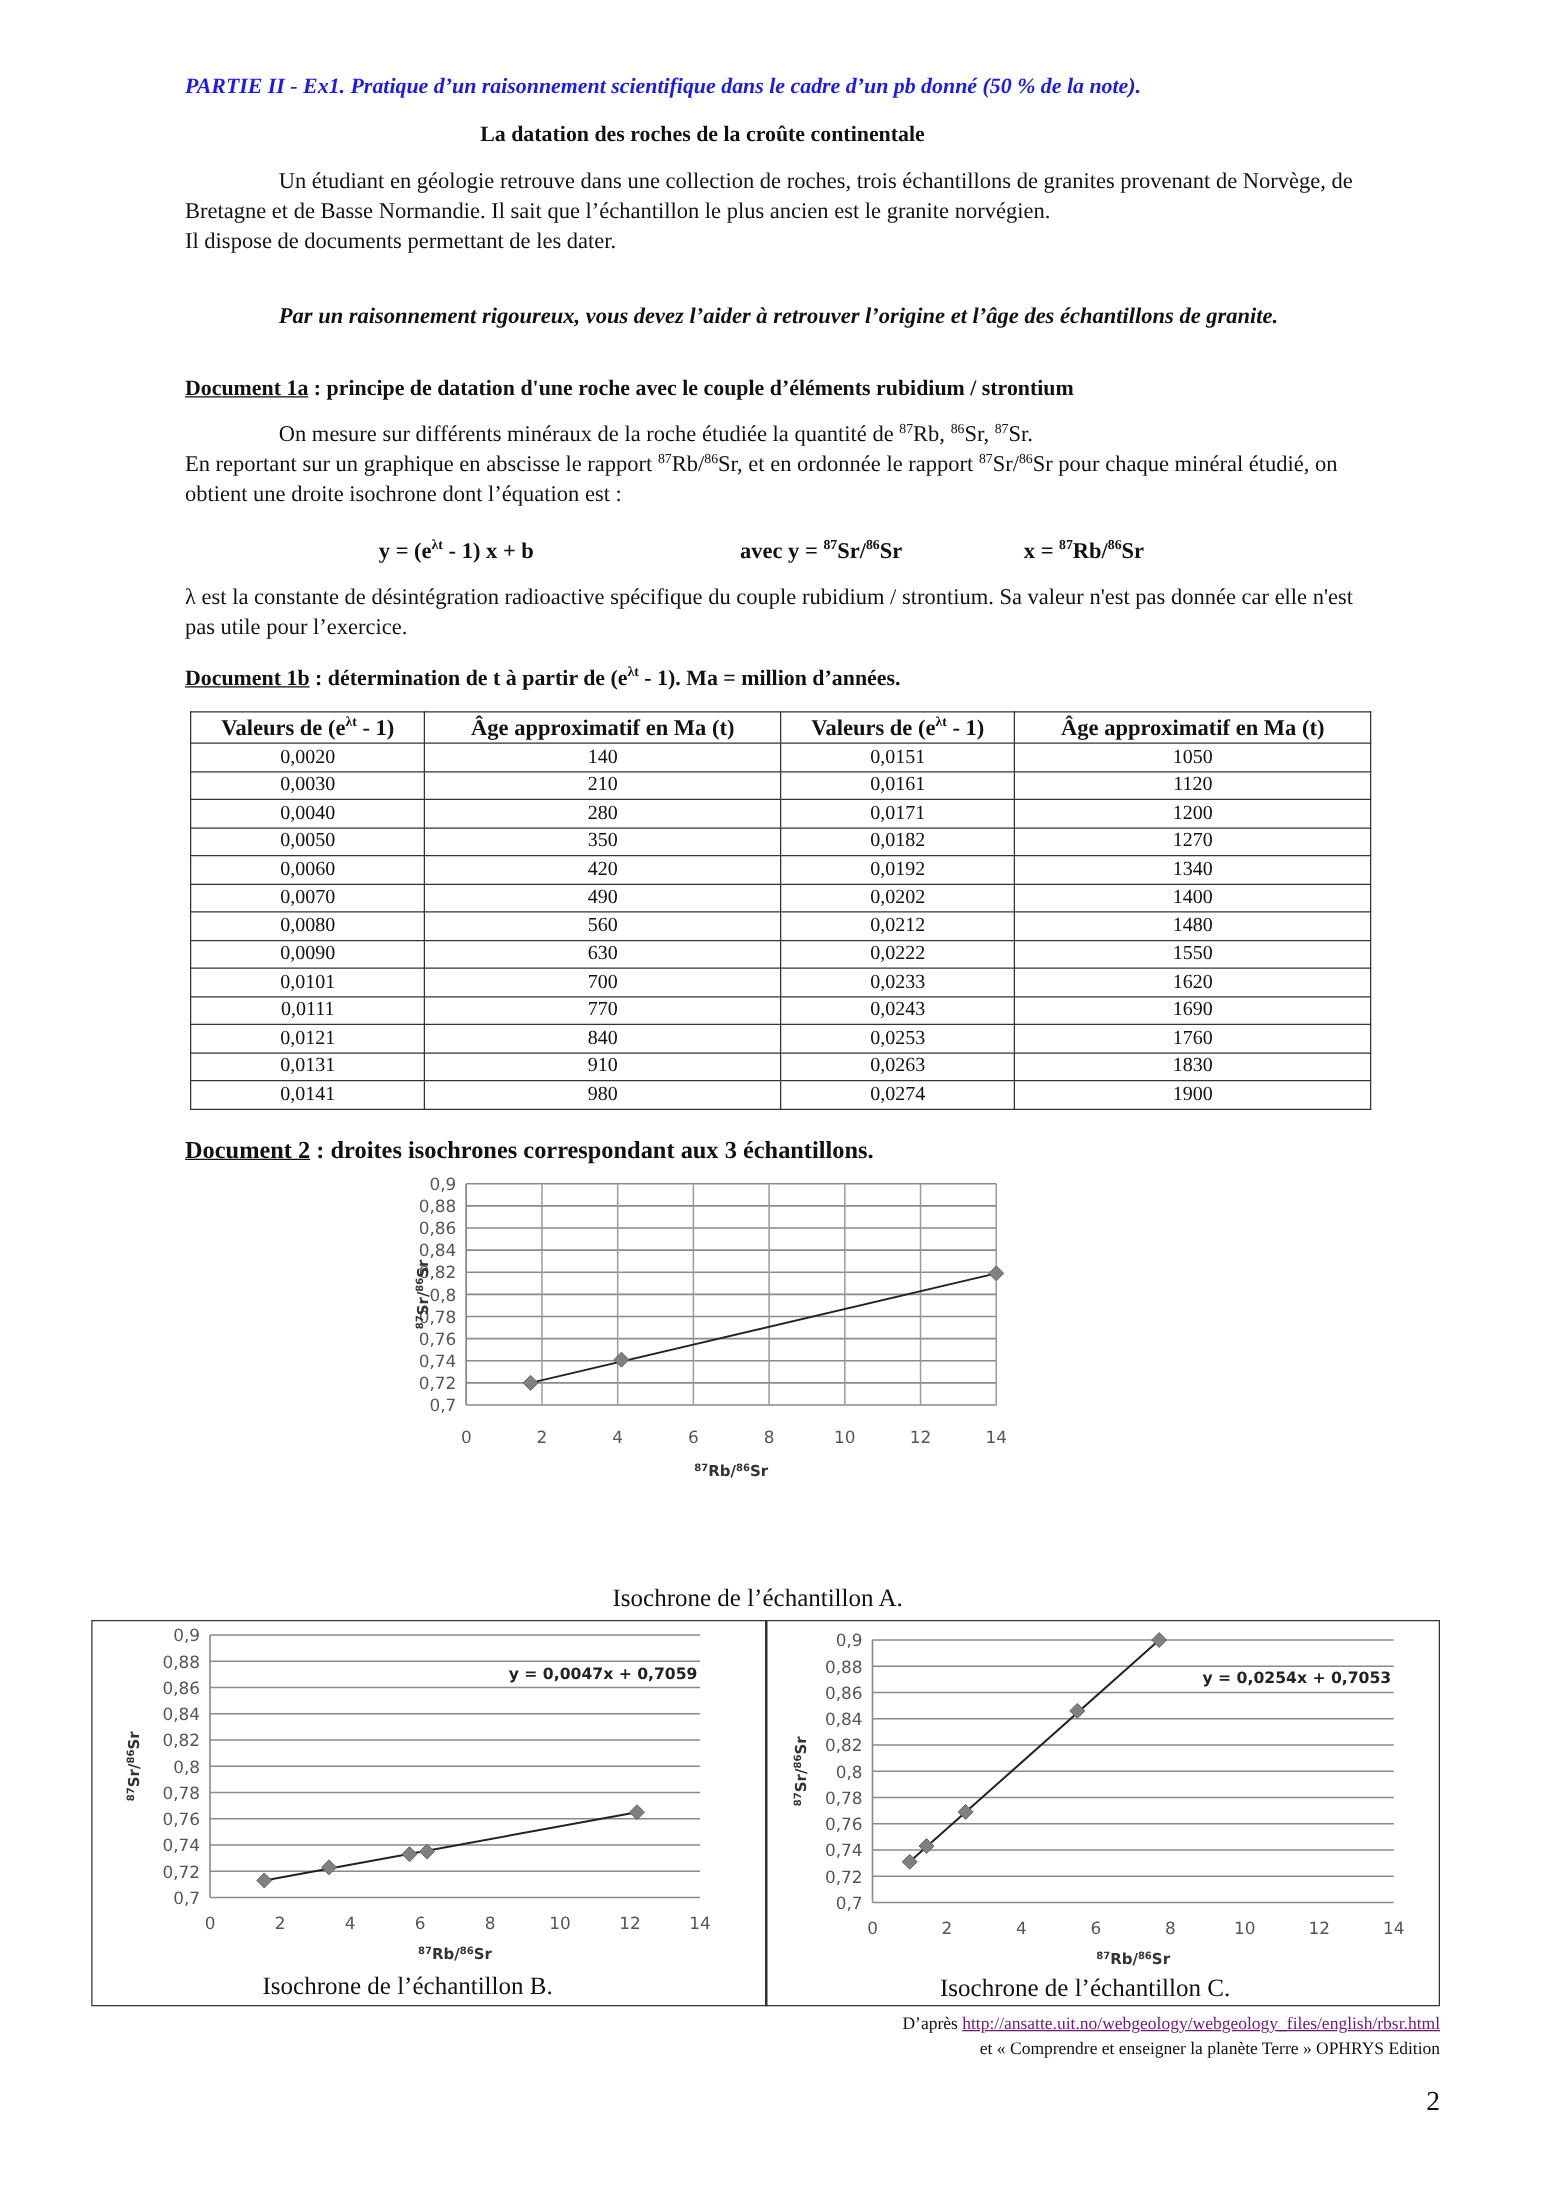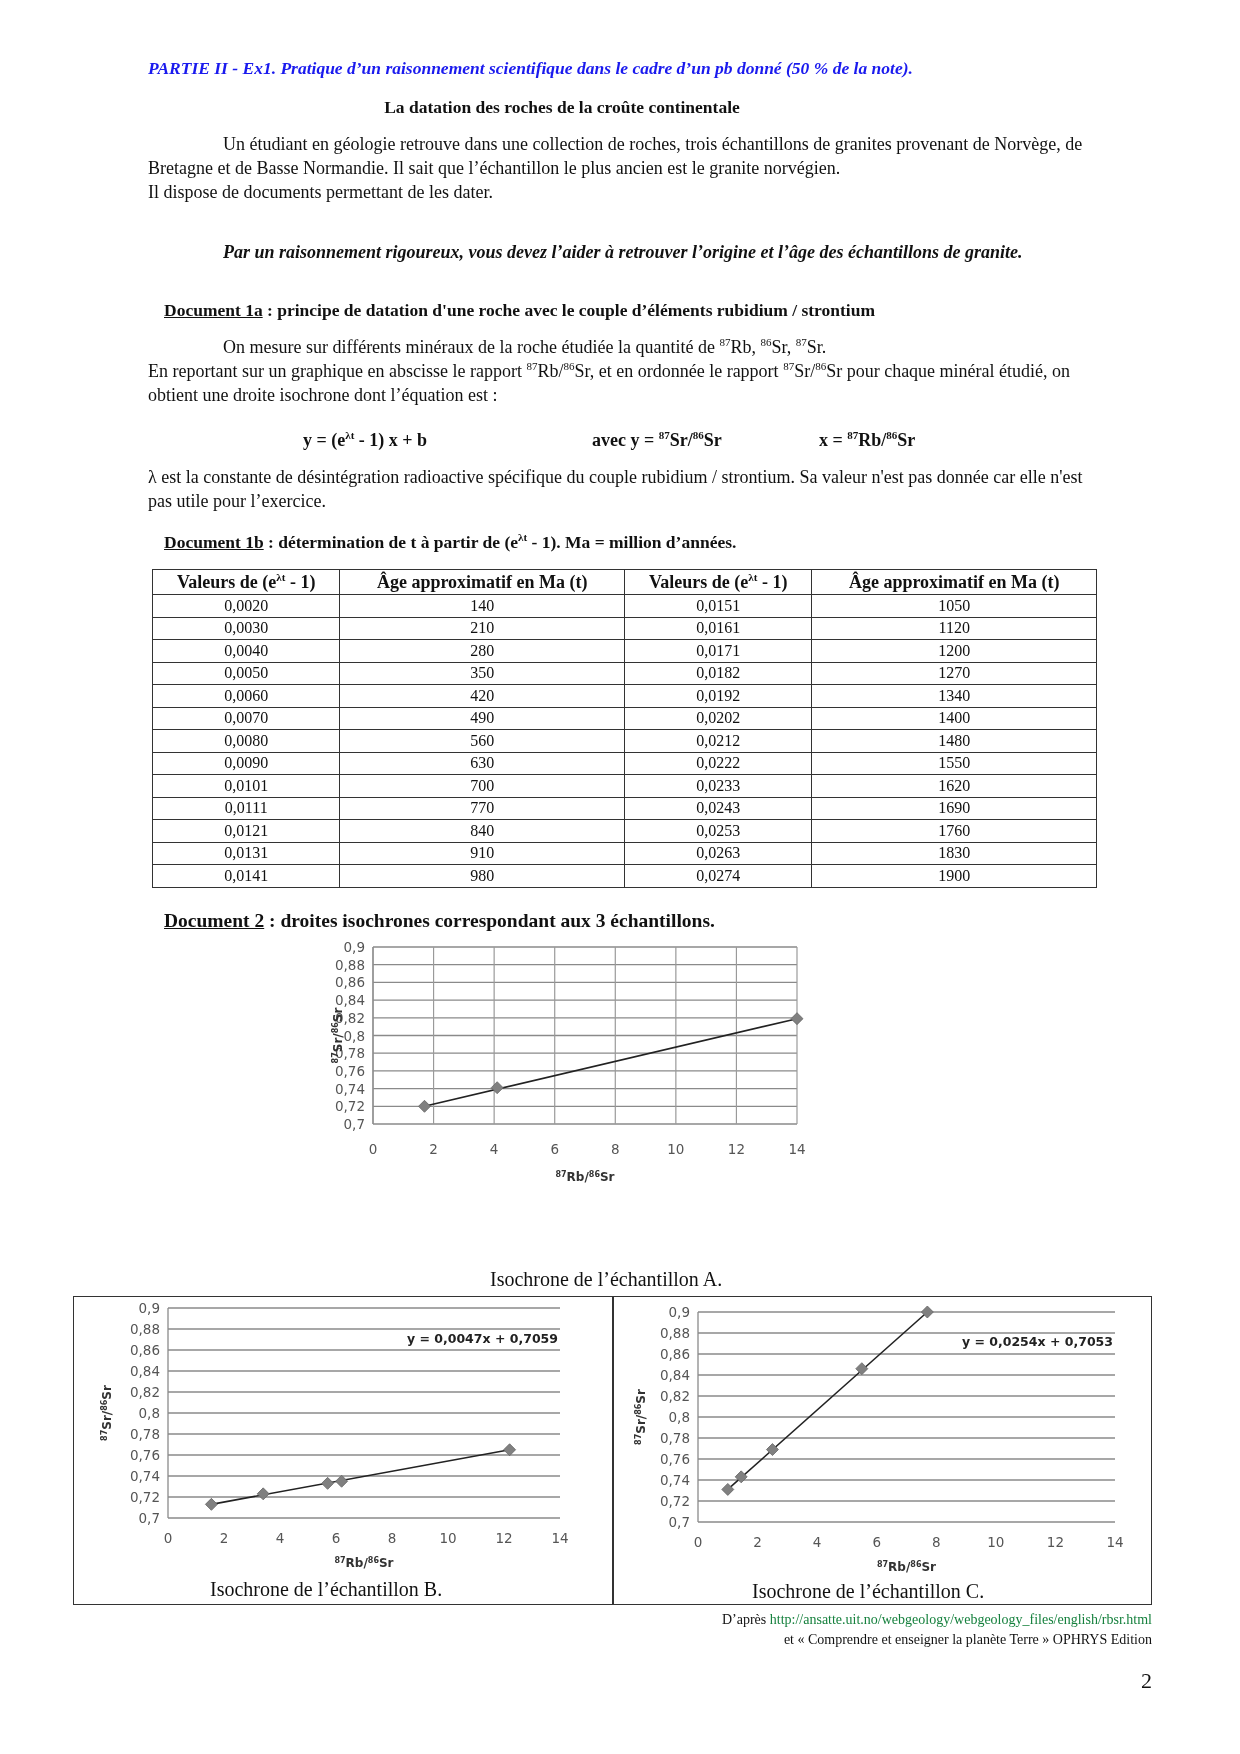--- a/index.html
+++ b/index.html
@@ -5,36 +5,36 @@
   html, body { margin: 0; padding: 0; background: #ffffff; }
   body { width: 1240px; height: 1754px; position: relative; overflow: hidden;
          font-family: "Liberation Serif", serif; color: #111; }
   .abs { position: absolute; }
   .title { left: 148px; top: 58px; font-size: 17.5px; font-weight: bold; font-style: italic; color: #1a1aee; white-space: nowrap; }
   .subtitle { left: 0; width: 1124px; top: 97px; text-align: center; font-size: 17.5px; font-weight: bold; }
   .para { left: 148px; width: 950px; font-size: 18px; line-height: 24px; }
   .indent { text-indent: 75px; }
   .bi { font-weight: bold; font-style: italic; }
   .doc-head { font-size: 17.5px; font-weight: bold; white-space: nowrap; }
-  .doc-head .u { text-decoration: underline; margin-left: 16px; }
+  .doc-head .u { text-decoration: underline; }
   sup { font-size: 11px; vertical-align: 7px; line-height: 0; }
   .eq { font-size: 18px; font-weight: bold; white-space: nowrap; }
   table.t { position: absolute; left: 152px; top: 569px; width: 945px; border-collapse: collapse; font-size: 16px; }
   table.t th, table.t td { border: 1.5px solid #333; text-align: center; padding: 0; }
   table.t th { font-size: 18px; font-weight: bold; height: 24px; }
   table.t td { height: 21.5px; line-height: 20px; }
   .chart-svg { position: absolute; }
   .ax-text { font-family: "DejaVu Sans", sans-serif; font-size: 13.5px; fill: #555; }
   .ax-lab { font-family: "DejaVu Sans", sans-serif; font-size: 12px; font-weight: bold; fill: #333; }
   .eq-lab { font-family: "DejaVu Sans", sans-serif; font-size: 12.5px; font-weight: bold; fill: #222; }
   .caption { font-size: 20px; white-space: nowrap; }
   .frame { position: absolute; left: 73px; top: 1296px; width: 1079px; height: 309px; border: 1.5px solid #333; box-sizing: border-box; }
   .divider { position: absolute; left: 612px; top: 1296px; width: 1.5px; height: 309px; background: #333; }
   .credit { right: 88px; font-size: 14px; white-space: nowrap; text-align: right; }
-  .credit a { color: #15803d; }
+  .credit a { color: #701a75; text-decoration: underline; }
   .pagenum { right: 88px; top: 1668px; font-size: 22px; }
 </style>
 </head>
 <body>
 
 <div class="abs title">PARTIE II - Ex1. Pratique d’un raisonnement scientifique dans le cadre d’un pb donné (50 % de la note).</div>
 <div class="abs subtitle">La datation des roches de la croûte continentale</div>
 
 <div class="abs para" style="top:132px;">
   <div class="indent">Un étudiant en géologie retrouve dans une collection de roches, trois échantillons de granites provenant de Norvège, de Bretagne et de Basse Normandie. Il sait que l’échantillon le plus ancien est le granite norvégien.</div>

